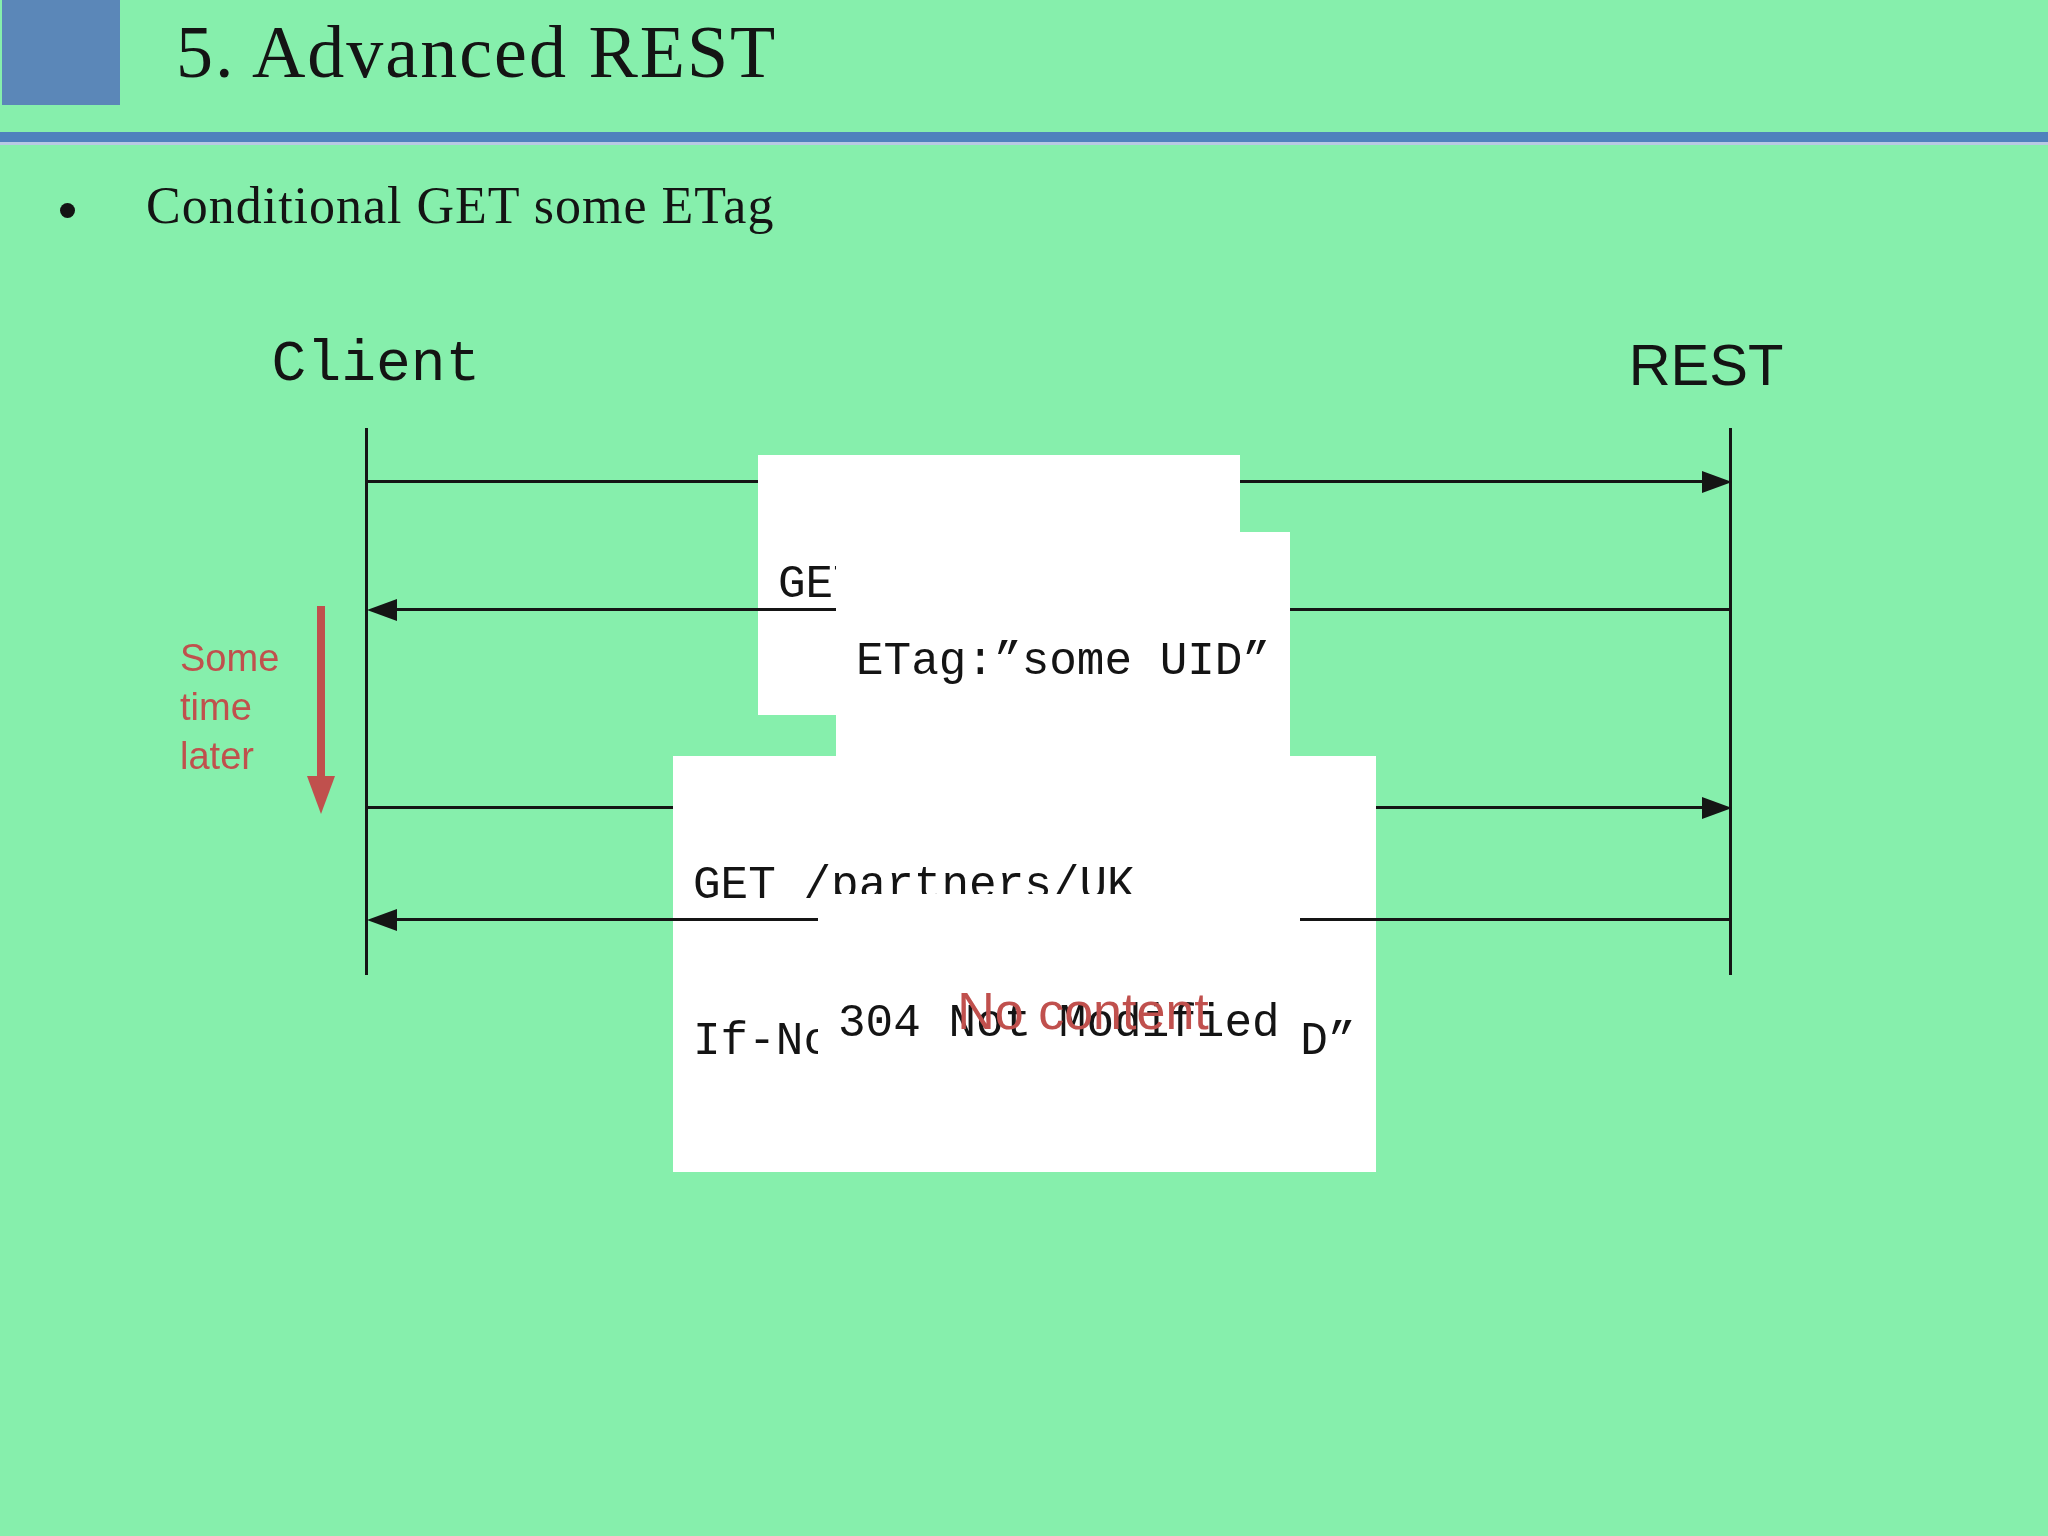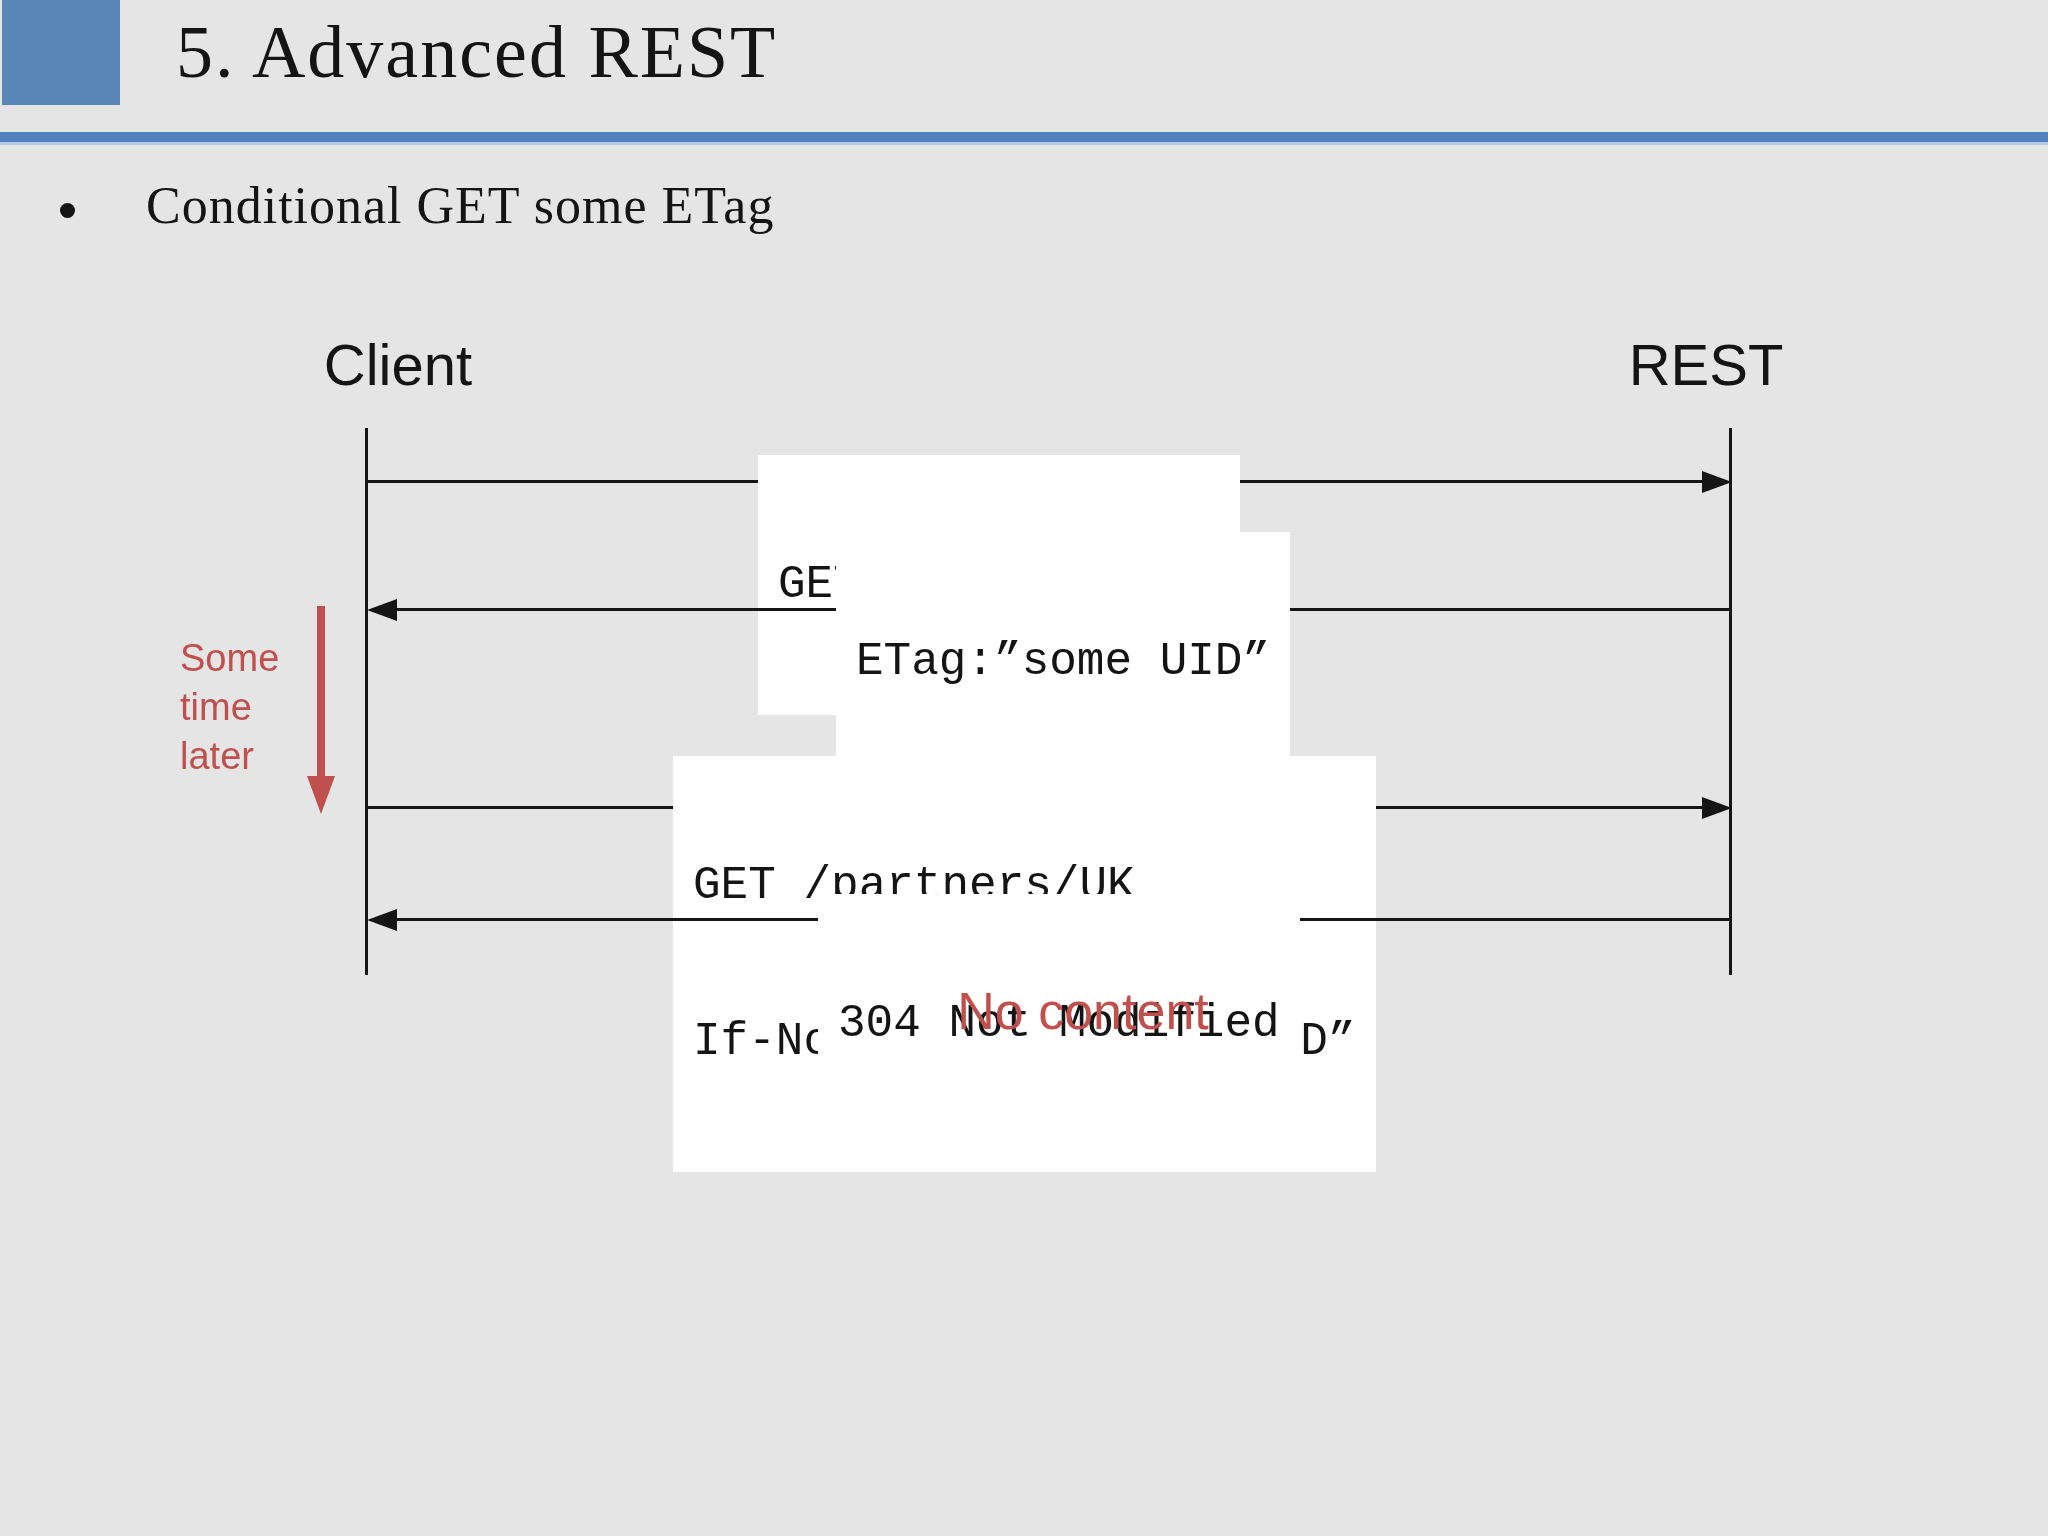--- a/index.html
+++ b/index.html
@@ -1,18 +1,18 @@
 <!DOCTYPE html>
 <html><head>
 <meta charset="utf-8">
 <style>
   html,body{margin:0;padding:0;}
   body{width:2048px;height:1536px;background:#ffffff;overflow:hidden;
        font-family:"Liberation Sans", sans-serif;}
-  .slide{position:relative;width:2048px;height:1536px;background:#e5e5e5;}
+  .slide{position:relative;width:2048px;height:1536px;background:#86efac;}
 
   
   .accent-square{position:absolute;left:2px;top:0;width:118px;height:105px;background:#5b87b8;}
   .page-title{position:absolute;left:176px;top:6px;font-family:"Liberation Serif", serif;
               font-size:74px;line-height:92px;letter-spacing:2px;color:#141414;white-space:nowrap;}
   .title-rule{position:absolute;left:0;top:132px;width:2048px;height:10px;background:#4f81bd;
               border-bottom:3px solid #b7c9e2;}
 
   
   .bullet-dot{position:absolute;left:60px;top:203px;width:15px;height:15px;border-radius:50%;background:#141414;}
@@ -51,21 +51,21 @@
 
 <div class="slide">
 
   <div class="accent-square"></div>
   <div class="page-title">5. Advanced REST</div>
   <div class="title-rule"></div>
 
   <div class="bullet-dot"></div>
   <div class="bullet-text">Conditional GET some ETag</div>
 
-  <div class="actor" style="left:398px;">Client</div>
+  <div class="actor" style="left:376px;font-family:Liberation Mono, monospace;">Client</div>
   <div class="actor" style="left:1706px;">REST</div>
 
   <div class="lifeline" style="left:365px;"></div>
   <div class="lifeline" style="left:1729px;"></div>
 
   <div class="mline" style="left:366px;top:480px;width:1340px;"></div>
   <div class="head-right" style="left:1702px;top:471px;"></div>
   <div class="msg-label" style="left:758px;top:455px;">
     <div>GET /partners/UK</div>
   </div>

